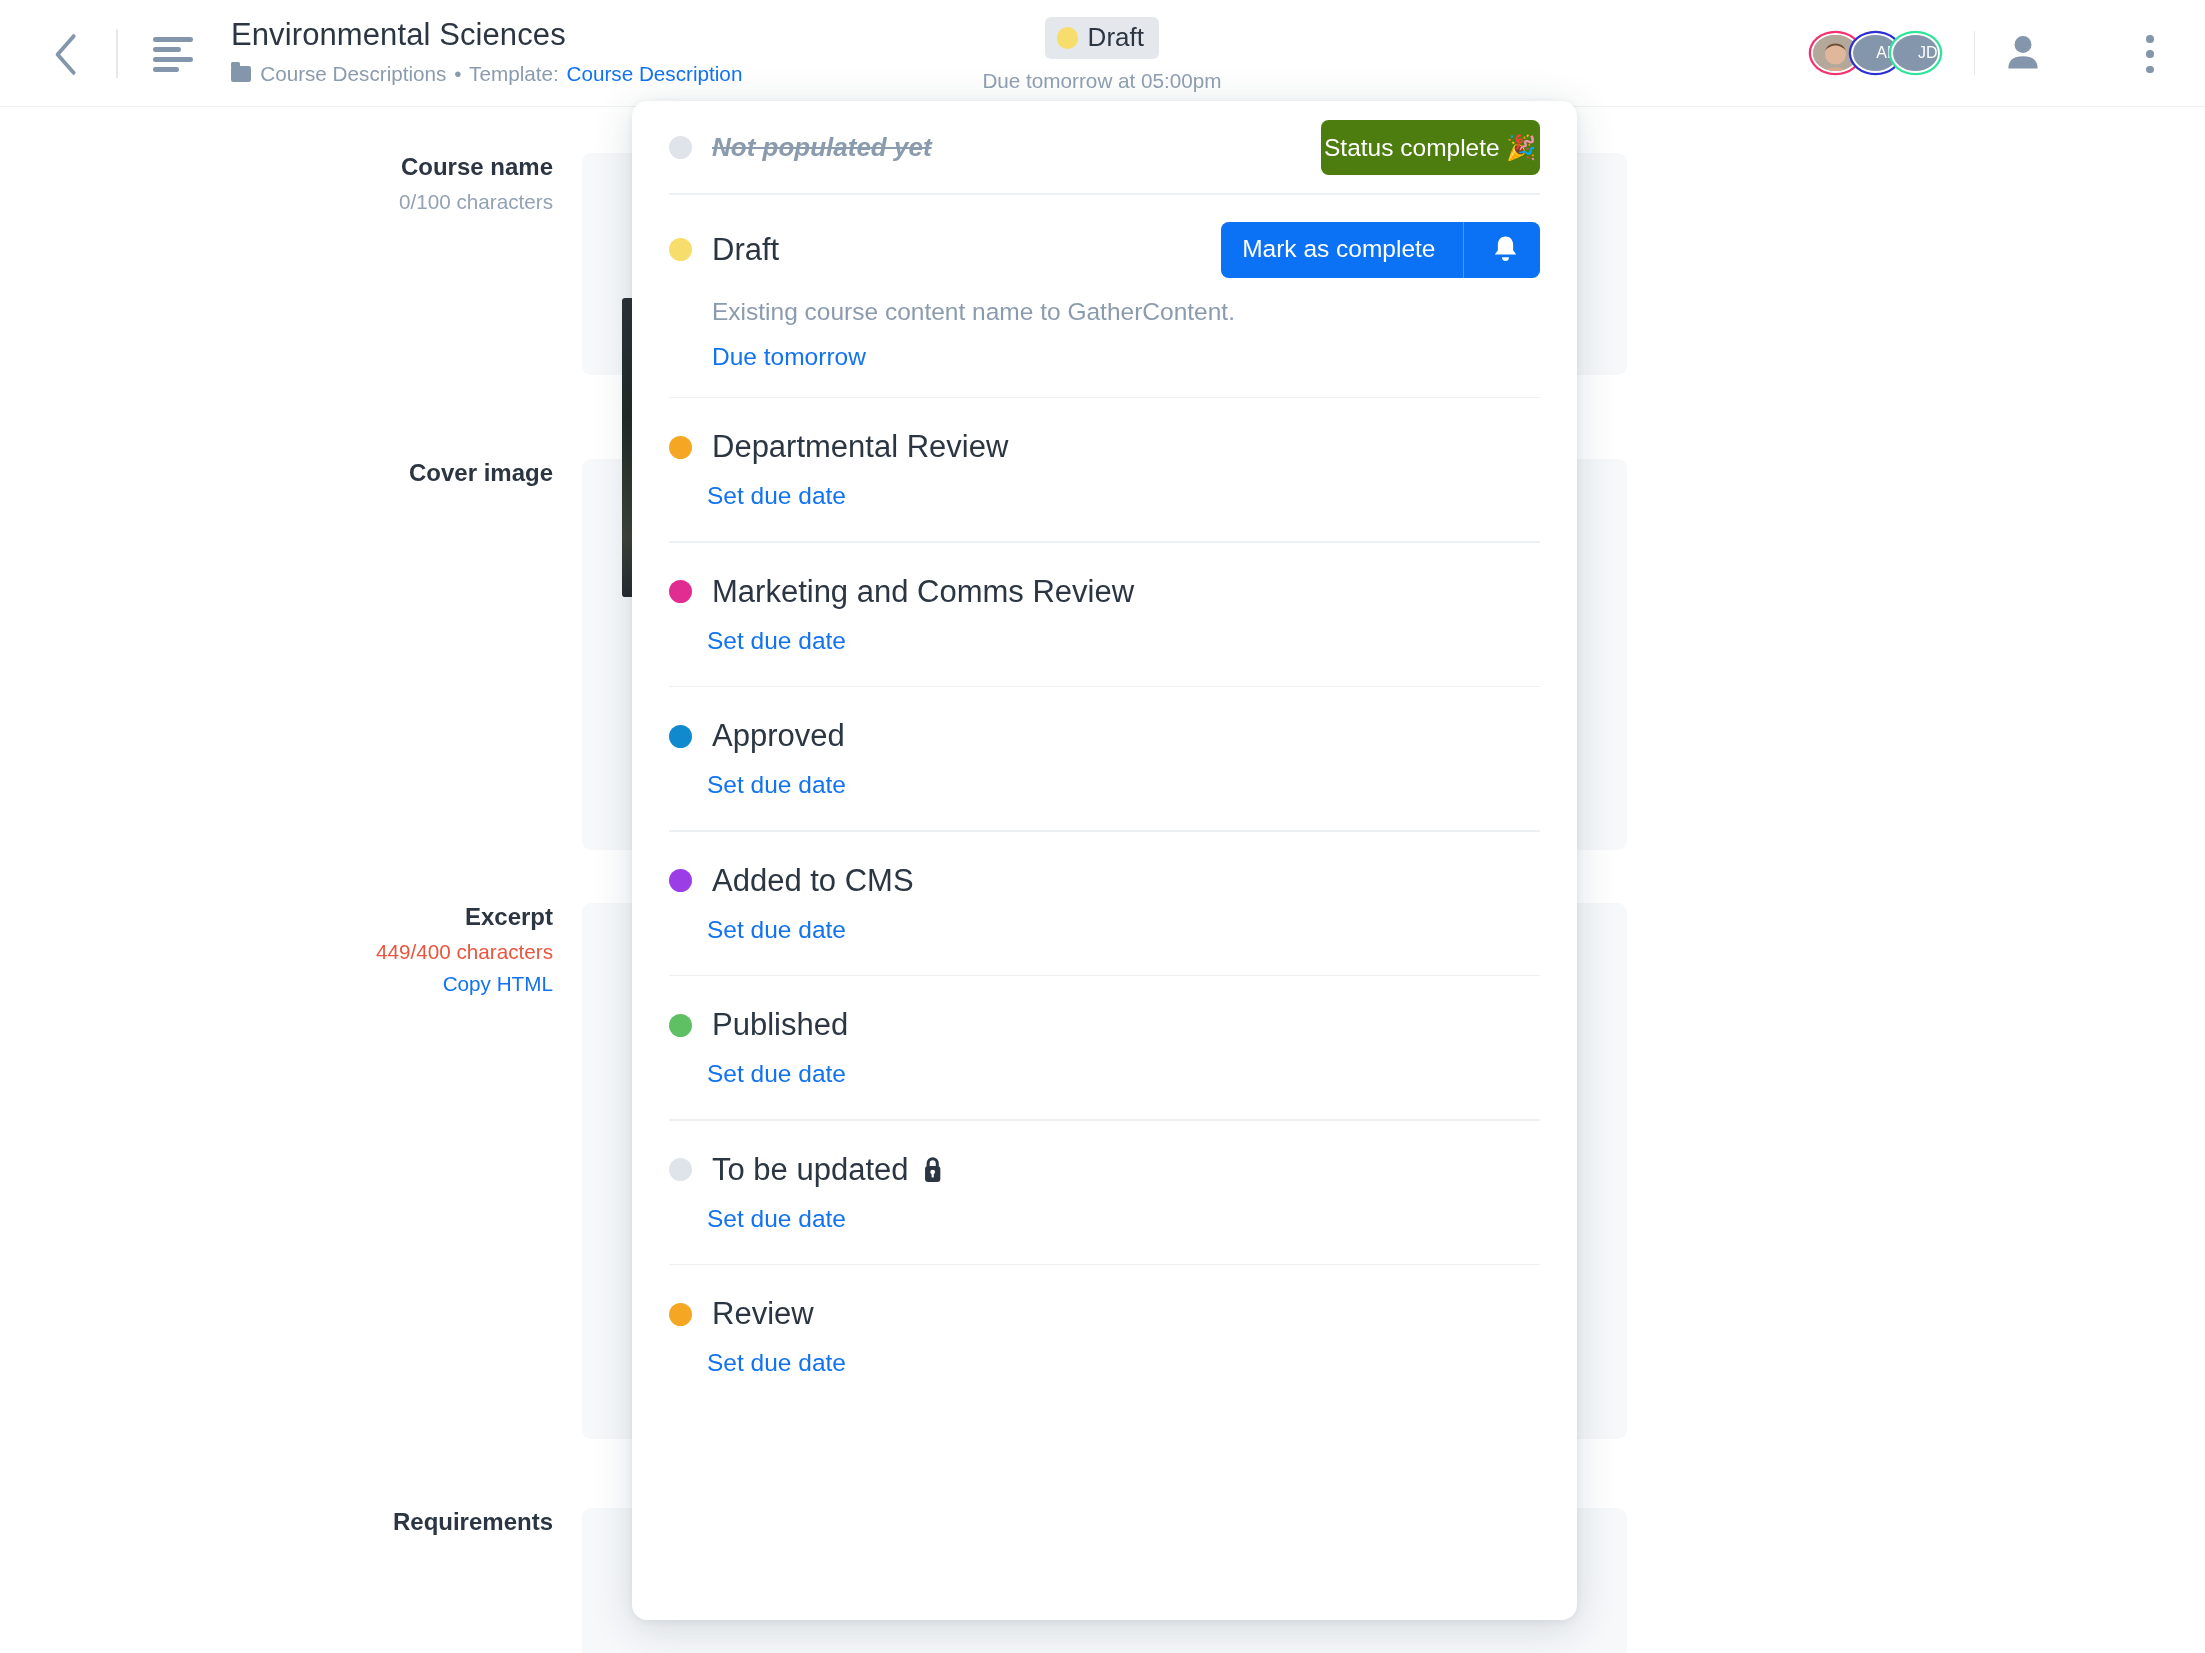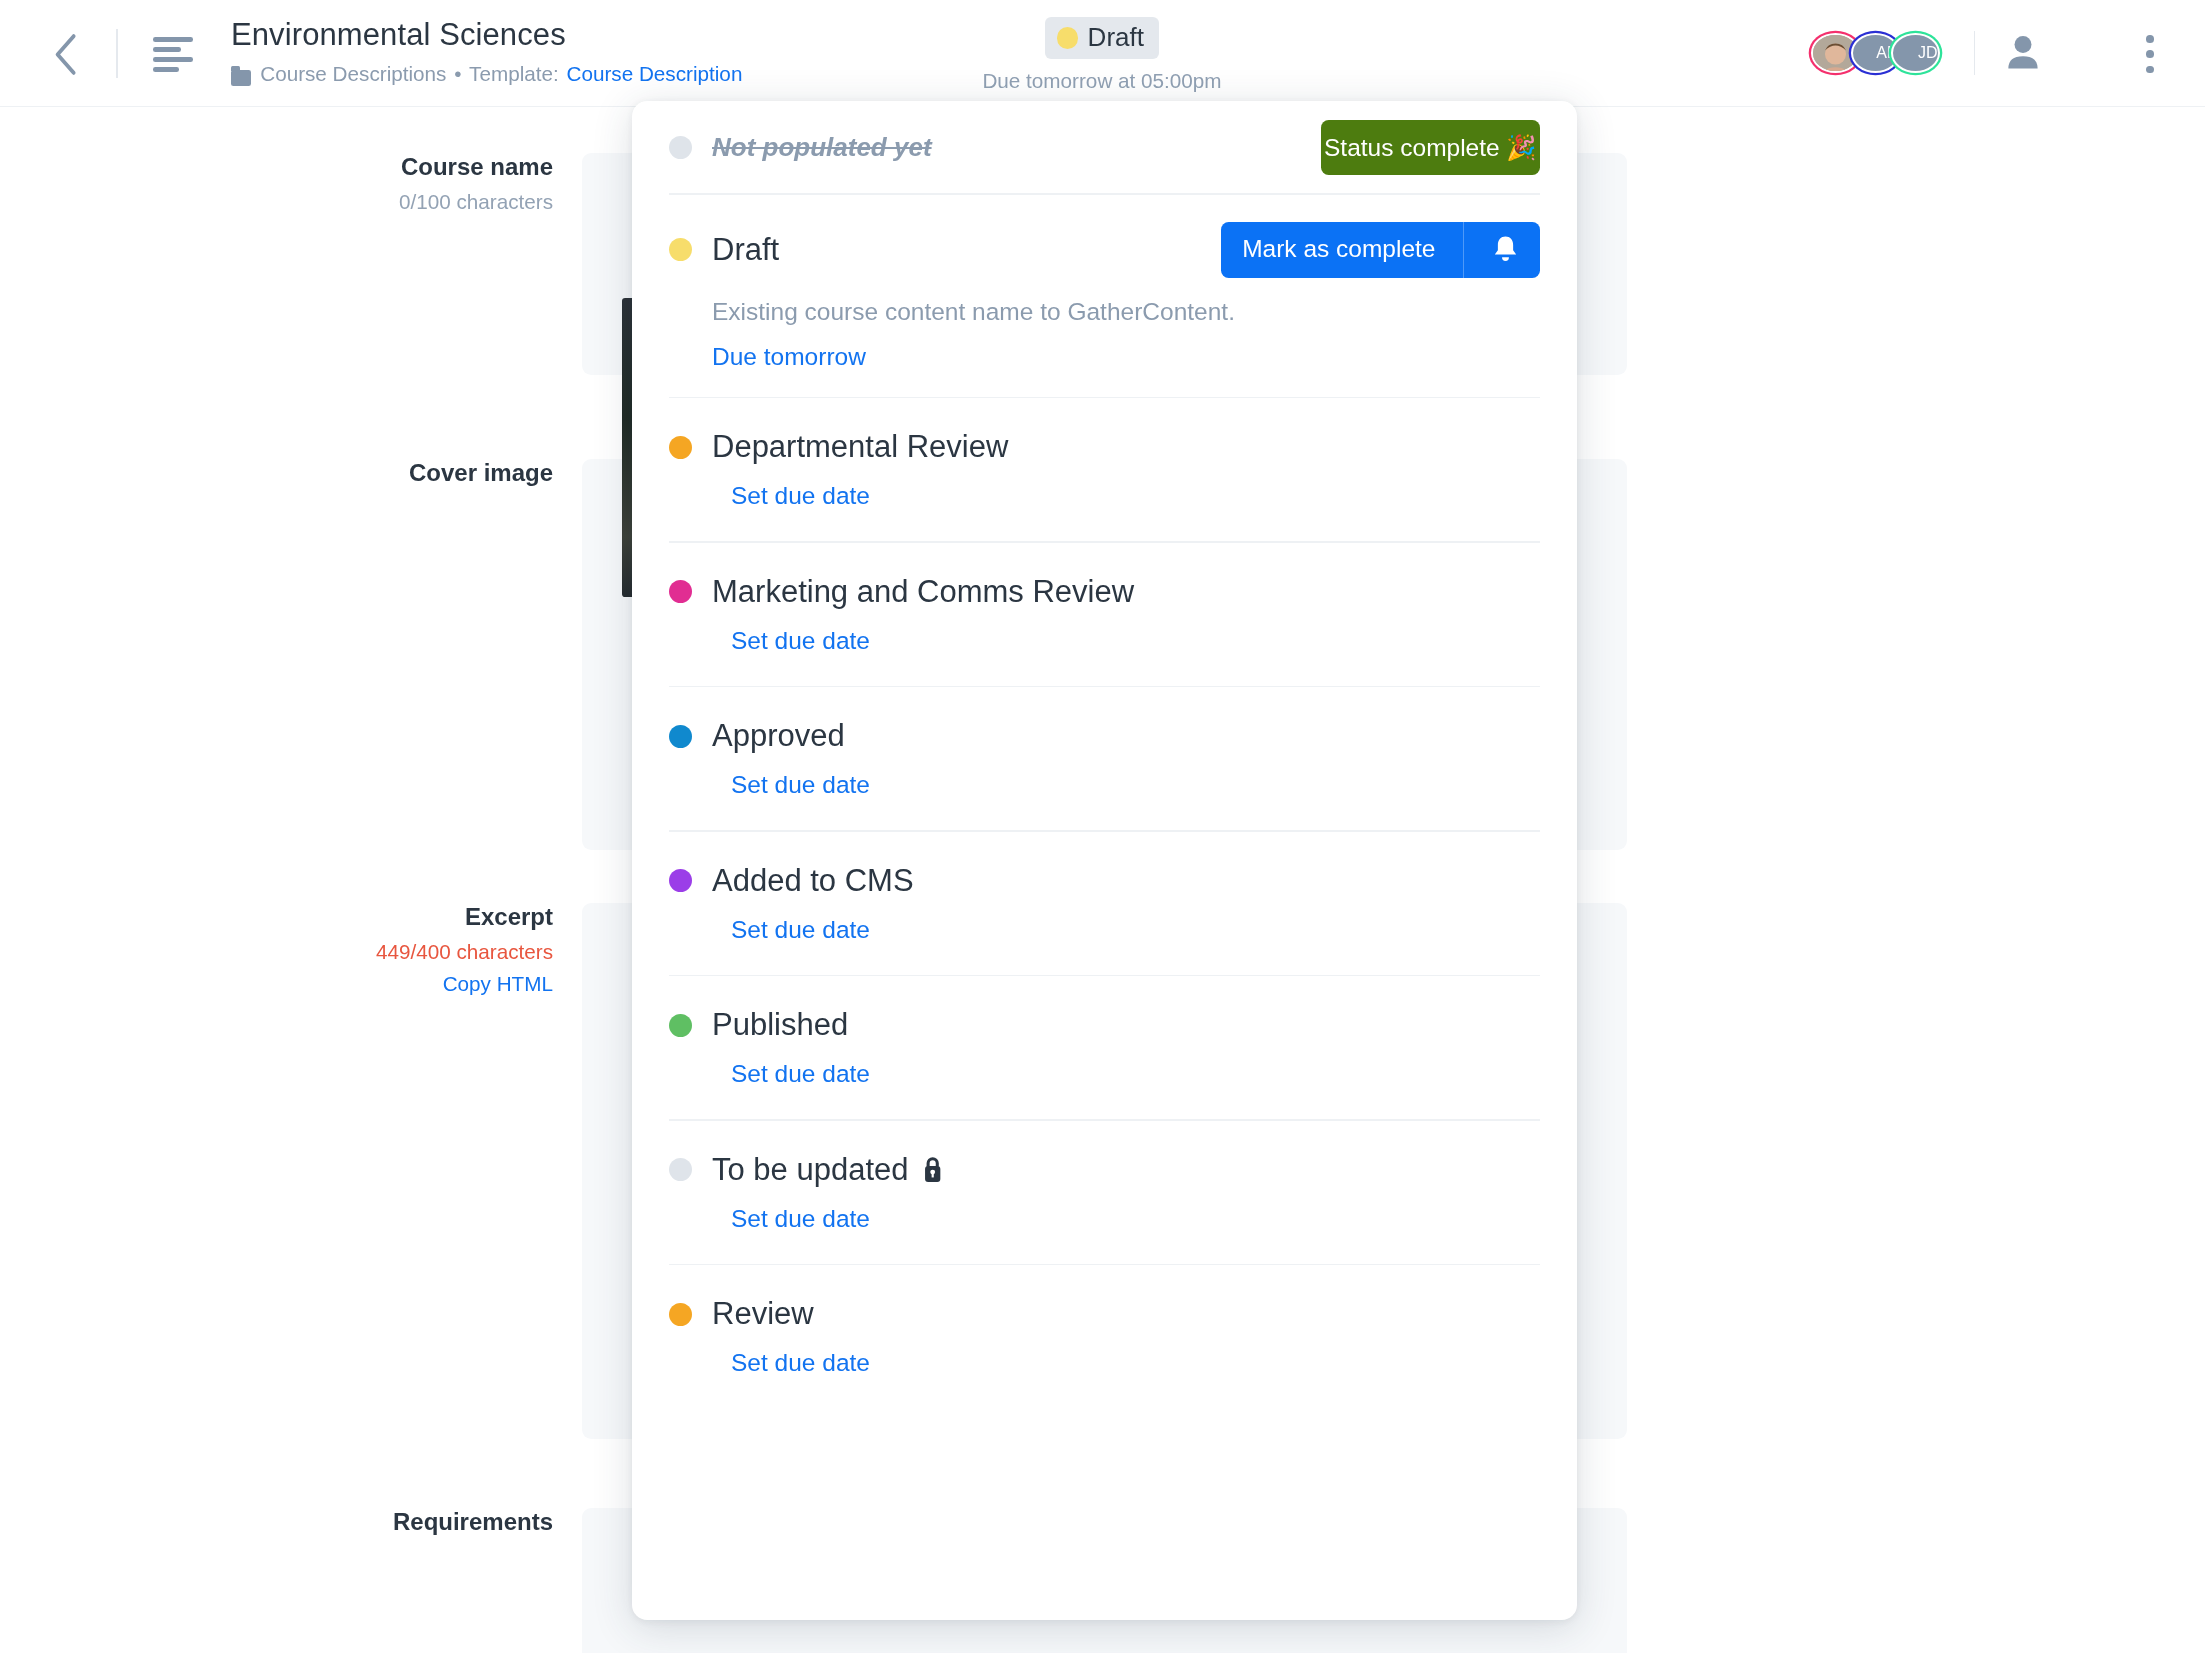--- a/index.html
+++ b/index.html
@@ -29,21 +29,21 @@
     position:absolute; left:153px; top:37px; width:43px; height:35px; cursor:pointer;
   }
   #doc-icon span { display:block; height:4.6px; border-radius:2.3px; background:#8496ab; margin-bottom:5.4px; }
   #doc-icon span:nth-child(1){ width:40px; }
   #doc-icon span:nth-child(2){ width:27.6px; }
   #doc-icon span:nth-child(3){ width:40px; }
   #doc-icon span:nth-child(4){ width:26px; }
 
   #title-block { position:absolute; left:231px; top:17px; }
   #page-title { font-size:31px; font-weight:400; color:#2b3642; letter-spacing:0.1px; }
-  #breadcrumb { margin-top:9.2px; font-size:20.7px; color:#8b9bae; display:flex; align-items:flex-end; gap:7.7px; }
+  #breadcrumb { margin-top:9.2px; font-size:20.7px; color:#8b9bae; display:flex; align-items:center; gap:7.7px; }
   .folder-icon {
     display:inline-block; width:20px; height:16px; background:#8496ab;
     border-radius:2.3px; position:relative; margin-right:1.5px;
   }
   .folder-icon:before {
     content:""; position:absolute; left:0; top:-3.8px; width:9.2px; height:4.6px;
     background:#8496ab; border-radius:1.5px 1.5px 0 0;
   }
   #bc-template-link { color:#1273f0; cursor:pointer; }
 
@@ -128,21 +128,21 @@
   #mark-complete-btn .mc-bell { display:flex; align-items:center; justify-content:center; padding:0 20px; }
   .draft-desc { margin-top:20px; margin-left:43px; font-size:24.5px; color:#8b9bae; }
   .draft-due { margin-top:17px; margin-left:43px; font-size:24.5px; color:#1273f0; cursor:pointer; display:inline-block; }
 
   
   .status-item { padding:31px 37px 31px 37px; }
   .si-head { display:flex; align-items:center; }
   .si-head .dot { width:23px; height:23px; border-radius:50%; flex:0 0 auto; }
   .si-head .name { margin-left:20px; font-size:31px; color:#2b3642; }
   .si-lock { margin-left:13.8px; display:inline-flex; align-items:center; }
-  .si-due { margin-top:17px; margin-left:62px; font-size:24.5px; color:#1273f0; cursor:pointer; display:inline-block; }
+  .si-due { margin-top:17px; margin-left:38px; font-size:24.5px; color:#1273f0; cursor:pointer; display:inline-block; }
 </style>
 </head>
 <body>
 
 <div id="header">
 
   <div id="back-btn">
     <svg width="26" height="43" viewBox="0 0 34 56">
       <polyline points="27,4 6,28 27,52" fill="none" stroke="#8496ab" stroke-width="5" stroke-linecap="round" stroke-linejoin="round"></polyline>
     </svg>

